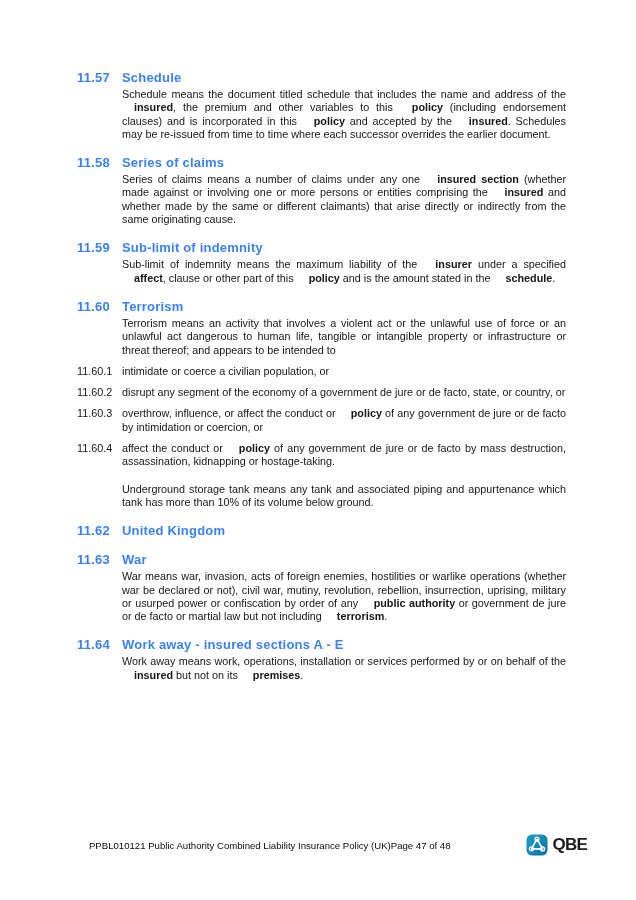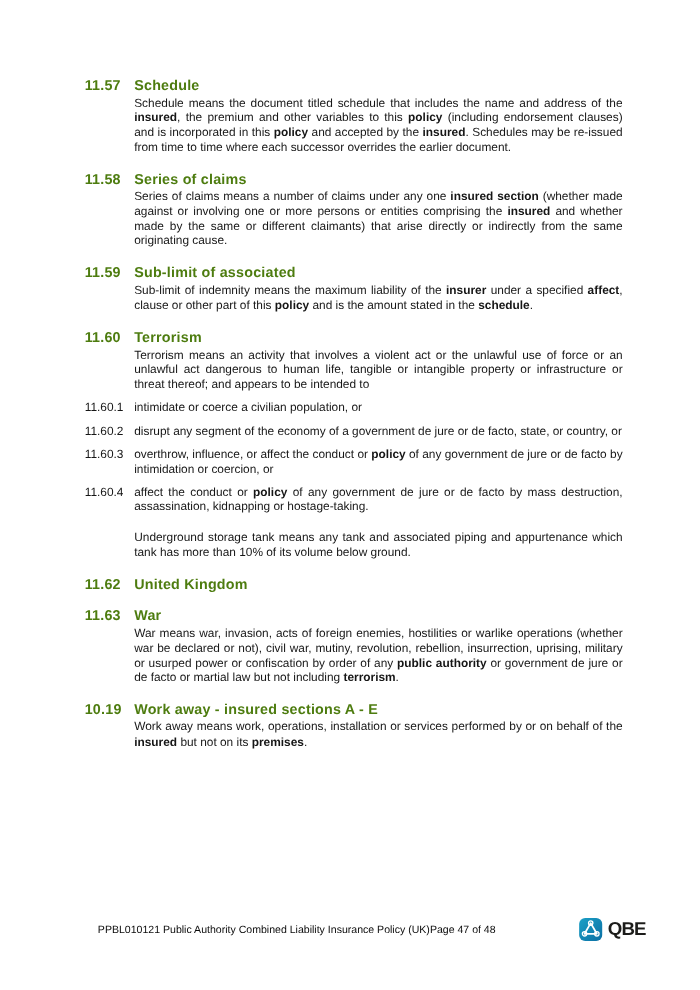--- a/index.html
+++ b/index.html
@@ -21,29 +21,29 @@
   .row {
     display: grid;
     grid-template-columns: 45px 1fr;
   }
   .heading-row { margin-bottom: 3px; }
   .sec-num, .sec-title {
     font-size: 13px;
     font-weight: bold;
     letter-spacing: 0.2px;
     line-height: 15px;
-    color: #4d7c0f;
+    color: #3b82f6;
   }
   .para {
     font-size: 10.8px;
     line-height: 13.3px;
     text-align: justify;
     color: #161616;
   }
-  .para .b { font-weight: bold; }
+  .para .b { font-weight: bold; margin-left: 12px; }
   .subitem-row { margin-top: 8px; }
   .sub-num {
     font-size: 10.8px;
     line-height: 13.3px;
     color: #161616;
   }
   .footer {
     position: absolute;
     left: 77px; right: 49px;
     top: 834px;
@@ -94,21 +94,21 @@
       </div>
     <div class="row body-row">
           <div></div>
           <p class="para"><span>Series of claims means a number of claims under any one </span><span class="b">insured section</span><span> (whether made against or involving one or more persons or entities comprising the </span><span class="b">insured</span><span> and whether made by the same or different claimants) that arise directly or indirectly from the same originating cause.</span></p>
         </div>
       </div>
 
     <div class="section">
       <div class="row heading-row">
         <div class="sec-num">11.59</div>
-        <div class="sec-title">Sub-limit of associated</div>
+        <div class="sec-title">Sub-limit of indemnity</div>
       </div>
     <div class="row body-row">
           <div></div>
           <p class="para"><span>Sub-limit of indemnity means the maximum liability of the </span><span class="b">insurer</span><span> under a specified </span><span class="b">affect</span><span>, clause or other part of this </span><span class="b">policy</span><span> and is the amount stated in the </span><span class="b">schedule</span><span>.</span></p>
         </div>
       </div>
 
     <div class="section">
       <div class="row heading-row">
         <div class="sec-num">11.60</div>
@@ -156,21 +156,21 @@
         <div class="sec-title">War</div>
       </div>
     <div class="row body-row">
           <div></div>
           <p class="para"><span>War means war, invasion, acts of foreign enemies, hostilities or warlike operations (whether war be declared or not), civil war, mutiny, revolution, rebellion, insurrection, uprising, military or usurped power or confiscation by order of any </span><span class="b">public authority</span><span> or government de jure or de facto or martial law but not including </span><span class="b">terrorism</span><span>.</span></p>
         </div>
       </div>
 
     <div class="section">
       <div class="row heading-row">
-        <div class="sec-num">10.19</div>
+        <div class="sec-num">11.64</div>
         <div class="sec-title">Work away - insured sections A - E</div>
       </div>
     <div class="row body-row">
           <div></div>
           <p class="para"><span>Work away means work, operations, installation or services performed by or on behalf of the </span><span class="b">insured</span><span> but not on its </span><span class="b">premises</span><span>.</span></p>
         </div>
       </div>
   </div>
 
   <div class="footer">

